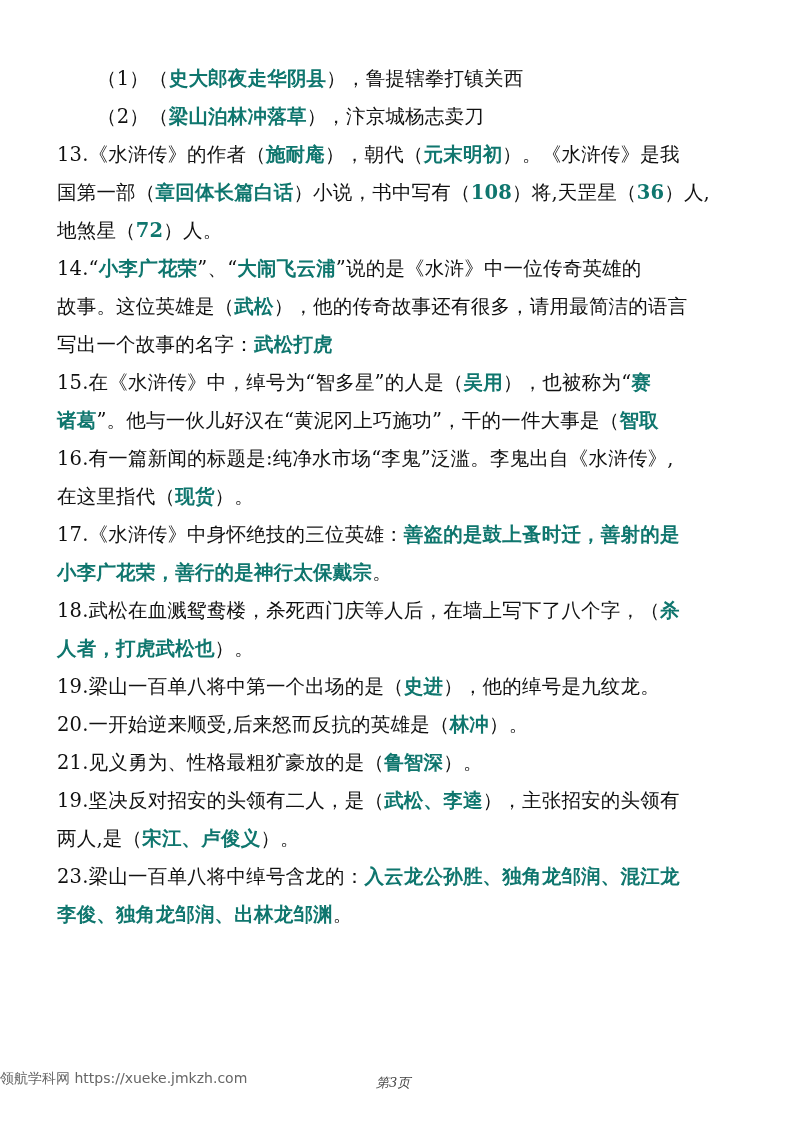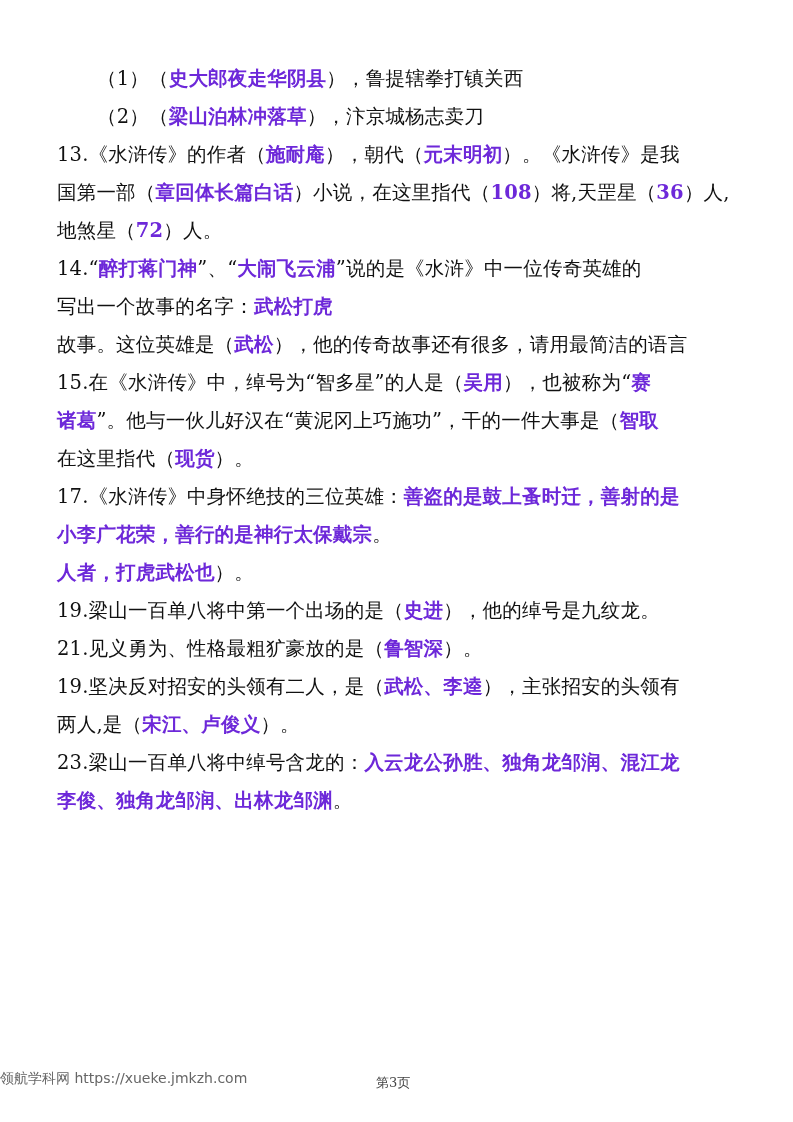--- a/index.html
+++ b/index.html
@@ -1,46 +1,49 @@
 <!DOCTYPE html>
 <html><head>
 <meta charset="utf-8">
 <style>
   html, body { margin: 0; padding: 0; background: #ffffff; }
   body { width: 793px; height: 1122px; position: relative; overflow: hidden;
          font-family: "DejaVu Serif", "Liberation Serif", serif; color: #111; }
   .page { position: absolute; left: 57px; top: 60px; width: 682px; }
   .line { font-size: 19.5px; line-height: 38px; height: 38px; white-space: nowrap; letter-spacing: 0.2px; }
   .indent { padding-left: 40px; }
-  .red { color: #6d28d9; font-weight: bold; }
+  .red { color: #0f766e; font-weight: bold; }
   .blk { color: #111; }
   .footer { position: absolute; top: 1070px; left: 0; width: 793px; text-align: left;
             font-family: "DejaVu Sans", sans-serif; font-size: 14px; color: #666; }
   .pageno { position: absolute; top: 1074px; left: 376px; font-size: 13px; color: #444;
-            font-family: "DejaVu Serif", serif; }
+            font-family: "DejaVu Serif", serif; font-style: italic; }
 </style>
 </head>
 <body>
 
 <div class="page" id="doc">
     <div class="line indent"><span class="blk">（1）（</span><span class="red">史大郎夜走华阴县</span><span class="blk">），鲁提辖拳打镇关西</span></div>
     <div class="line indent"><span class="blk">（2）（</span><span class="red">梁山泊林冲落草</span><span class="blk">），汴京城杨志卖刀</span></div>
     <div class="line"><span class="blk">13.《水浒传》的作者（</span><span class="red">施耐庵</span><span class="blk">），朝代（</span><span class="red">元末明初</span><span class="blk">）。《水浒传》是我</span></div>
-    <div class="line"><span class="blk">国第一部（</span><span class="red">章回体长篇白话</span><span class="blk">）小说，在这里指代（</span><span class="red">108</span><span class="blk">）将,天罡星（</span><span class="red">36</span><span class="blk">）人,</span></div>
+    <div class="line"><span class="blk">国第一部（</span><span class="red">章回体长篇白话</span><span class="blk">）小说，书中写有（</span><span class="red">108</span><span class="blk">）将,天罡星（</span><span class="red">36</span><span class="blk">）人,</span></div>
     <div class="line"><span class="blk">地煞星（</span><span class="red">72</span><span class="blk">）人。</span></div>
-    <div class="line"><span class="blk">14.“</span><span class="red">醉打蒋门神</span><span class="blk">”、“</span><span class="red">大闹飞云浦</span><span class="blk">”说的是《水浒》中一位传奇英雄的</span></div>
+    <div class="line"><span class="blk">14.“</span><span class="red">小李广花荣</span><span class="blk">”、“</span><span class="red">大闹飞云浦</span><span class="blk">”说的是《水浒》中一位传奇英雄的</span></div>
+    <div class="line"><span class="blk">故事。这位英雄是（</span><span class="red">武松</span><span class="blk">），他的传奇故事还有很多，请用最简洁的语言</span></div>
     <div class="line"><span class="blk">写出一个故事的名字：</span><span class="red">武松打虎</span></div>
-    <div class="line"><span class="blk">故事。这位英雄是（</span><span class="red">武松</span><span class="blk">），他的传奇故事还有很多，请用最简洁的语言</span></div>
     <div class="line"><span class="blk">15.在《水浒传》中，绰号为“智多星”的人是（</span><span class="red">吴用</span><span class="blk">），也被称为“</span><span class="red">赛</span></div>
     <div class="line"><span class="red">诸葛</span><span class="blk">”。他与一伙儿好汉在“黄泥冈上巧施功”，干的一件大事是（</span><span class="red">智取</span></div>
+    <div class="line"><span class="blk">16.有一篇新闻的标题是:纯净水市场“李鬼”泛滥。李鬼出自《水浒传》,</span></div>
     <div class="line"><span class="blk">在这里指代（</span><span class="red">现货</span><span class="blk">）。</span></div>
     <div class="line"><span class="blk">17.《水浒传》中身怀绝技的三位英雄：</span><span class="red">善盗的是鼓上蚤时迁，善射的是</span></div>
     <div class="line"><span class="red">小李广花荣，善行的是神行太保戴宗</span><span class="blk">。</span></div>
+    <div class="line"><span class="blk">18.武松在血溅鸳鸯楼，杀死西门庆等人后，在墙上写下了八个字，（</span><span class="red">杀</span></div>
     <div class="line"><span class="red">人者，打虎武松也</span><span class="blk">）。</span></div>
     <div class="line"><span class="blk">19.梁山一百单八将中第一个出场的是（</span><span class="red">史进</span><span class="blk">），他的绰号是九纹龙。</span></div>
+    <div class="line"><span class="blk">20.一开始逆来顺受,后来怒而反抗的英雄是（</span><span class="red">林冲</span><span class="blk">）。</span></div>
     <div class="line"><span class="blk">21.见义勇为、性格最粗犷豪放的是（</span><span class="red">鲁智深</span><span class="blk">）。</span></div>
     <div class="line"><span class="blk">19.坚决反对招安的头领有二人，是（</span><span class="red">武松、李逵</span><span class="blk">），主张招安的头领有</span></div>
     <div class="line"><span class="blk">两人,是（</span><span class="red">宋江、卢俊义</span><span class="blk">）。</span></div>
     <div class="line"><span class="blk">23.梁山一百单八将中绰号含龙的：</span><span class="red">入云龙公孙胜、独角龙邹润、混江龙</span></div>
     <div class="line"><span class="red">李俊、独角龙邹润、出林龙邹渊</span><span class="blk">。</span></div>
   </div>
 
 <div class="footer">领航学科网 https://xueke.jmkzh.com</div>
 <div class="pageno">第3页</div>
 

